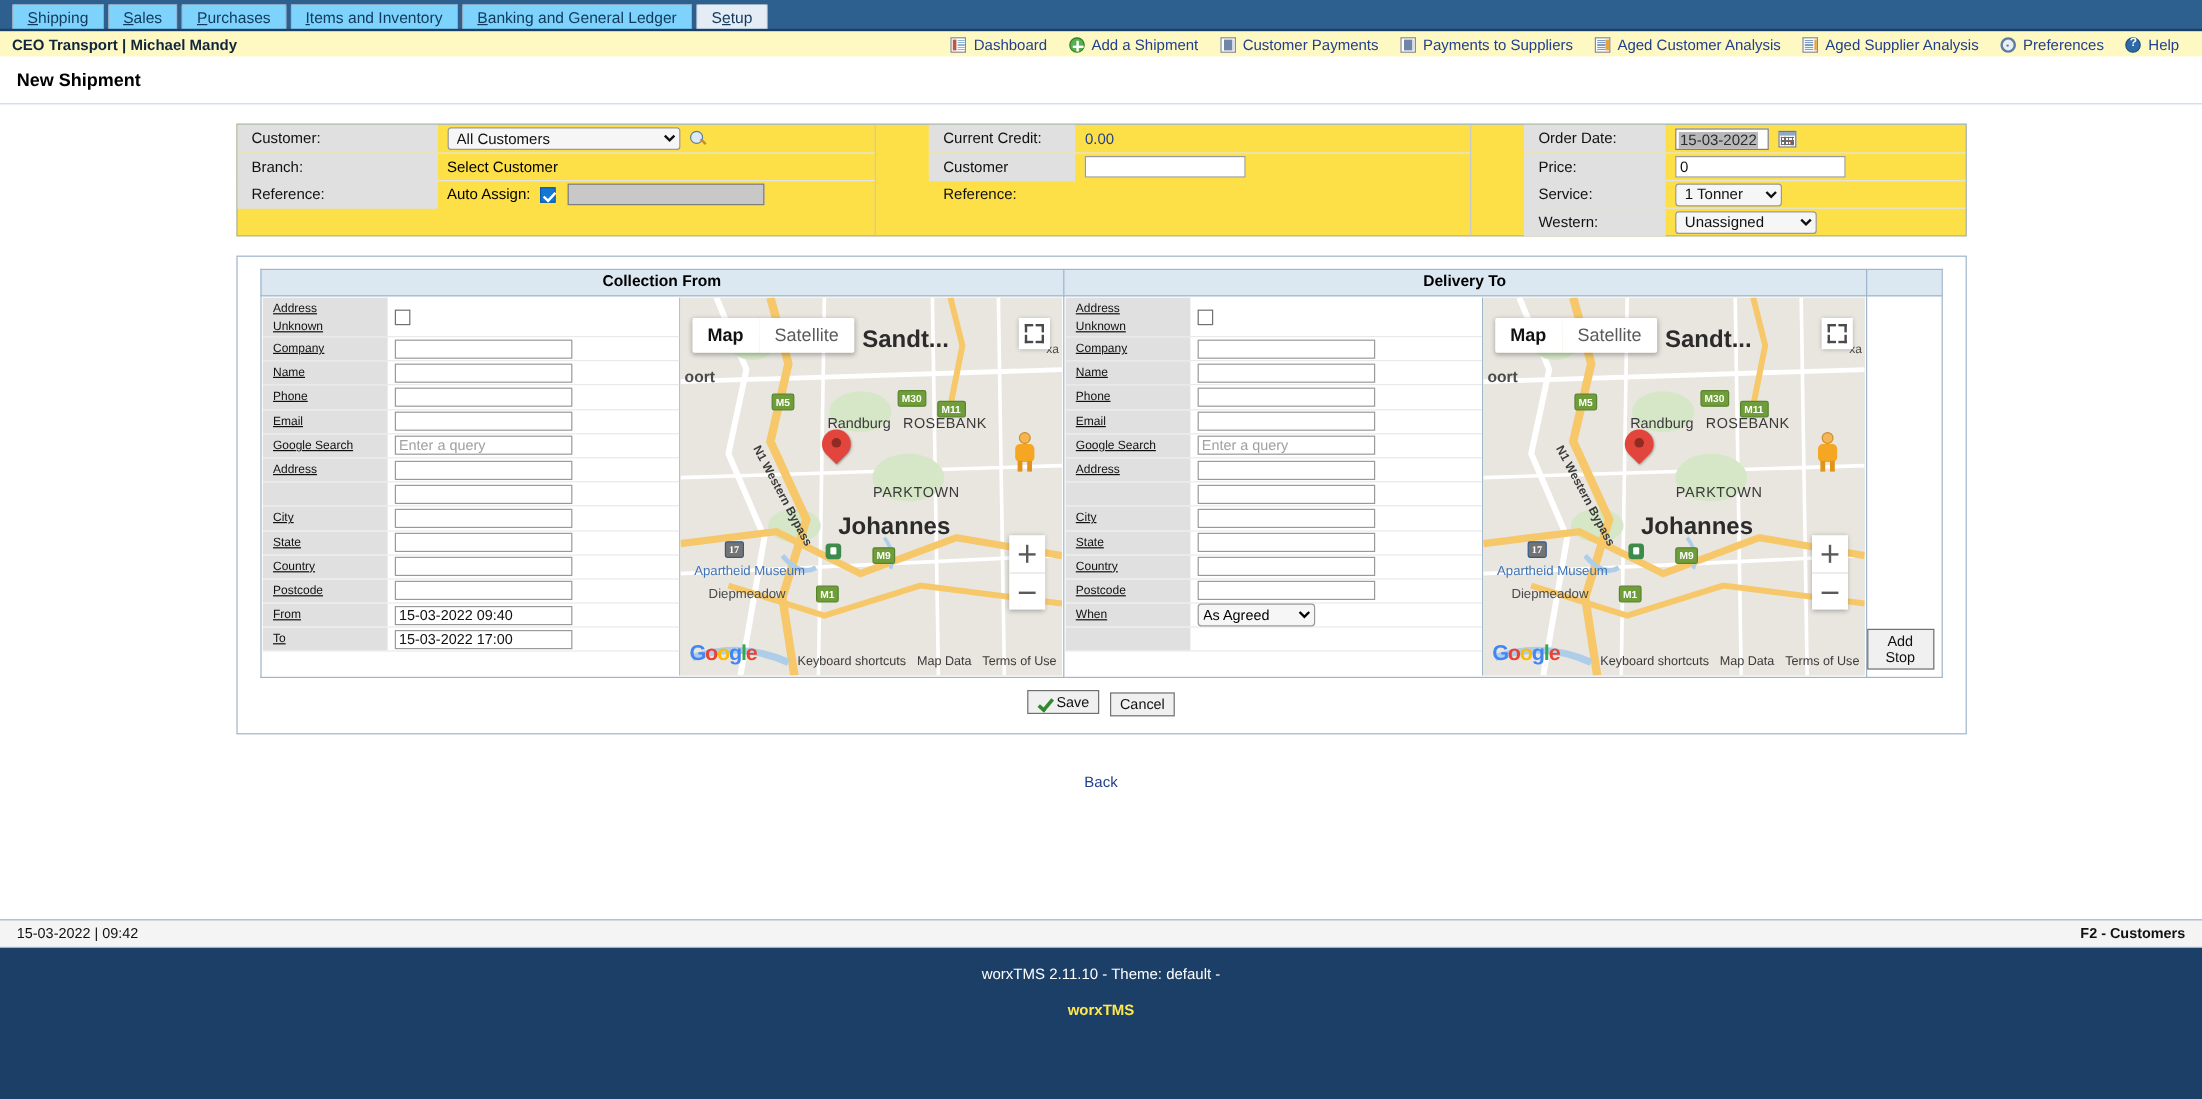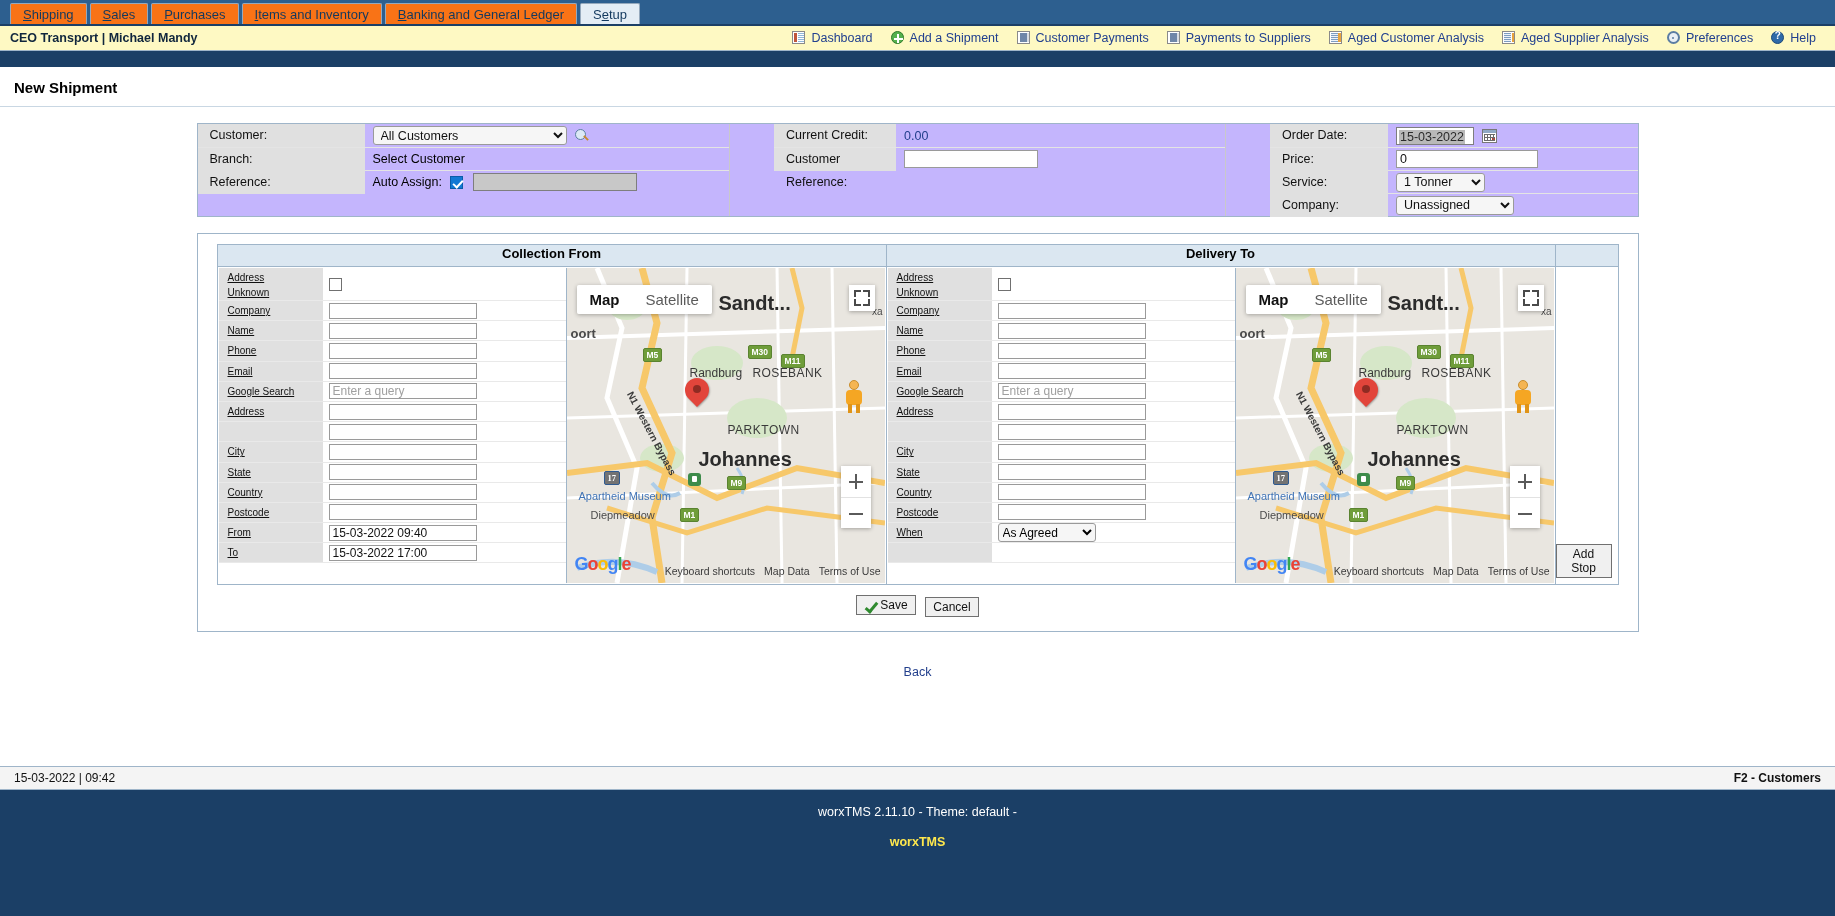--- a/index.html
+++ b/index.html
@@ -16,21 +16,21 @@
 
   
   .topbar {
     height:26px; background:#2d5f8f;
     border-bottom:2px solid #1b3f66;
     display:flex; align-items:flex-end; padding-left:10px;
     position:relative;
   }
   .tab {
     height:21px; line-height:21px;
-    background:#f97316;
+    background:#7dd3fc;
     border:1px solid #95a9bd; border-bottom:none;
     margin-right:3px; padding:0 12px;
     font-size:13px; color:#13395e;
     border-radius:2px 2px 0 0;
     white-space:nowrap;
   }
   .tab.active { background:#e4edf5; color:#13395e; }
   .tab u { text-decoration:underline; }
   .tab span.lbl { text-decoration:none; }
 
@@ -63,34 +63,34 @@
     background:repeating-linear-gradient(#7e9dc1 0 1px,#eef3f8 1px 2px);}
   .ico-rep:after{content:"";position:absolute;left:8.5px;top:1px;width:2.5px;height:9px;background:#e8a33d;}
   .ico-gear { border-radius:50%; background:#e9eff5; border:2px solid #5b7da3; }
   .ico-gear:before{content:"";position:absolute;left:3.5px;top:3.5px;width:2px;height:2px;background:#5b7da3;border-radius:50%;}
   .ico-help { border-radius:50%; background:#2f6aa8; border:1px solid #1d4a79; }
   .ico-help:after{content:"?";position:absolute;left:0;top:-2px;width:11px;text-align:center;
     color:#fff;font-size:10px;font-weight:bold;font-family:"Liberation Sans",sans-serif;}
 
   
   .page {
-    position:absolute; left:0; top:67px; width:1835px; height:722px;
+    position:absolute; left:0; top:47px; width:1835px; height:722px;
     background:#ffffff;
     border-bottom:1px solid #9fb5c9;
     overflow:hidden;
   }
   .page-title {
     font-weight:bold; font-size:15px; color:#000;
     padding:12px 0 10px 14px;
   }
   .rule { height:1px; background:#c9d7e3; margin:0; }
 
   
   .hdr-wrap { display:flex; justify-content:center; margin-top:16px; }
-  .hdr-card { width:1442px; border:1px solid #9fb5c9; background:#c4b5fd; display:flex;gap:44px; }
+  .hdr-card { width:1442px; border:1px solid #9fb5c9; background:#fde047; display:flex;gap:44px; }
   .hdr-col { border-right:1px solid #c9c9c9; }
   .hdr-col:last-child { border-right:none; }
   .hdr-col.c1 { width:568px; }
   .hdr-col.c2 { width:482px; }
   .hdr-col.c3 { width:392px; }
   .frow { display:flex; align-items:center; height:23px; }
   .frow + .frow { border-top:1px solid #e4e4e4; }
   .flabel {
     width:167px; padding-left:12px; background:#e0e0e0;
     height:23px; line-height:23px; font-size:12.5px; color:#111; flex:none;
@@ -345,21 +345,21 @@
           </div>
           <div class="frow">
             <div class="flabel">Service:</div>
             <div class="fval">
               <select class="ui" style="width:89px">
                 <option>1 Tonner</option>
               </select>
             </div>
           </div>
           <div class="frow">
-            <div class="flabel">Company:</div>
+            <div class="flabel">Western:</div>
             <div class="fval">
               <select class="ui" style="width:118px">
                 <option>Unassigned</option>
               </select>
             </div>
           </div>
         </div>
 
       </div>
     </div>

